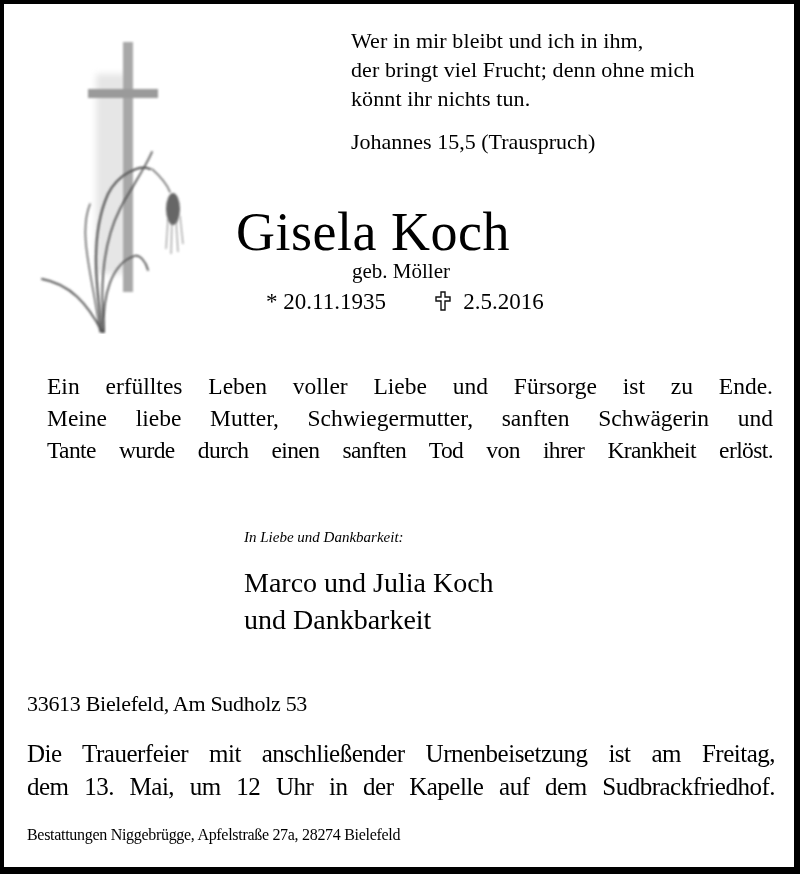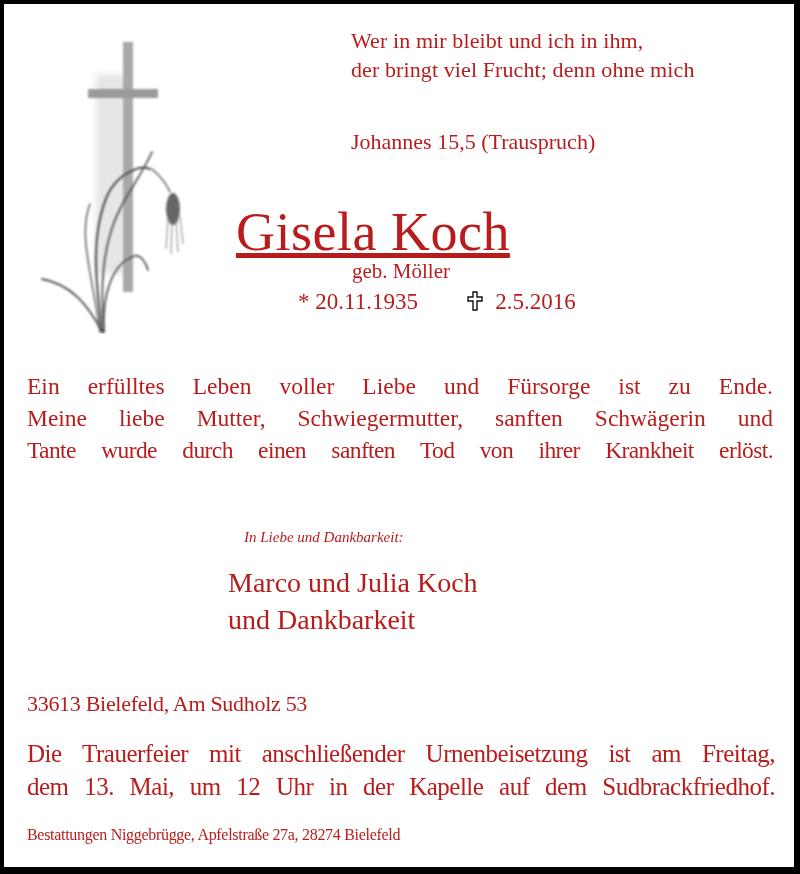--- a/index.html
+++ b/index.html
@@ -2,41 +2,41 @@
 <html><head>
 <meta charset="utf-8">
 <style>
   html, body { margin: 0; padding: 0; background: #000; }
   body { width: 800px; height: 874px; position: relative; overflow: hidden; }
   .page {
     position: absolute;
     left: 4px; top: 4px;
     width: 790px; height: 863px;
     background: #fff;
-    color: #b91c1c;
+    color: #000000;
     font-family: "Liberation Serif", "DejaVu Serif", serif;
   }
   .abs { position: absolute; white-space: nowrap; }
   .illustration { position: absolute; left: 26px; top: 30px; width: 160px; height: 300px; }
   .verse { left: 347px; top: 22px; font-size: 22px; line-height: 29px; letter-spacing: 0.1px; }
   .verse div { white-space: nowrap; }
   .verse-source { left: 347px; top: 123px; width: 422px; font-size: 22px; line-height: 29px; }
-  .name { left: 232px; top: 196px; font-size: 54px; line-height: 64px; letter-spacing: 0.5px; text-decoration: underline; }
+  .name { left: 232px; top: 196px; font-size: 54px; line-height: 64px; letter-spacing: 0.5px; }
   .maiden { left: 348px; top: 254px; font-size: 21px; line-height: 26px; }
-  .dates { left: 262px; top: 283px; font-size: 23px; line-height: 30px; margin-left: 32px; }
+  .dates { left: 262px; top: 283px; font-size: 23px; line-height: 30px; }
   .dates .gap { display: inline-block; width: 38px; }
   .dates .death-cross { display: inline-block; vertical-align: -2px; margin-right: 6px; }
   .body-text {
     position: absolute; left: 23px; top: 366px; width: 746px;
     font-size: 23.5px; line-height: 32px;
   }
-  .body-text .line { display: block; text-align: justify; text-align-last: justify; white-space: nowrap; }
+  .body-text .line { display: block; text-align: justify; text-align-last: justify; white-space: nowrap; margin-left: 20px; }
   .body-text .line.last { letter-spacing: -0.6px; word-spacing: -1px; }
   .thanks { left: 240px; top: 521px; font-size: 15px; line-height: 24px; font-style: italic; }
-  .signers { left: 224px; top: 560px; font-size: 28px; line-height: 37px; }
+  .signers { left: 240px; top: 560px; font-size: 28px; line-height: 37px; }
   .signers div { white-space: nowrap; }
   .address { left: 23px; top: 686px; font-size: 22px; line-height: 28px; letter-spacing: -0.3px; }
   .service {
     position: absolute; left: 23px; top: 733px; width: 748px;
     font-size: 25px; line-height: 33px; letter-spacing: -0.5px; word-spacing: -1.5px;
   }
   .service .line { display: block; text-align: justify; text-align-last: justify; white-space: nowrap; }
   .undertaker { left: 23px; top: 820px; font-size: 16px; line-height: 22px; letter-spacing: -0.3px; }
 </style>
 </head>
@@ -79,20 +79,21 @@
       <path d="M138 185 L136 215"></path>
       <path d="M142 188 L141 220"></path>
       <path d="M146 186 L148 218"></path>
       <path d="M150 182 L153 210"></path>
     </g>
   </svg>
 
   <div class="abs verse">
     <div>Wer in mir bleibt und ich in ihm,</div>
     <div>der bringt viel Frucht; denn ohne mich</div>
+    <div>könnt ihr nichts tun.</div>
   </div>
   <div class="abs verse-source">Johannes 15,5 (Trauspruch)</div>
 
   <div class="abs name">Gisela Koch</div>
   <div class="abs maiden">geb. Möller</div>
 
   <div class="abs dates">
     <span>*</span>
     <span>20.11.1935</span>
     <span class="gap"></span>

